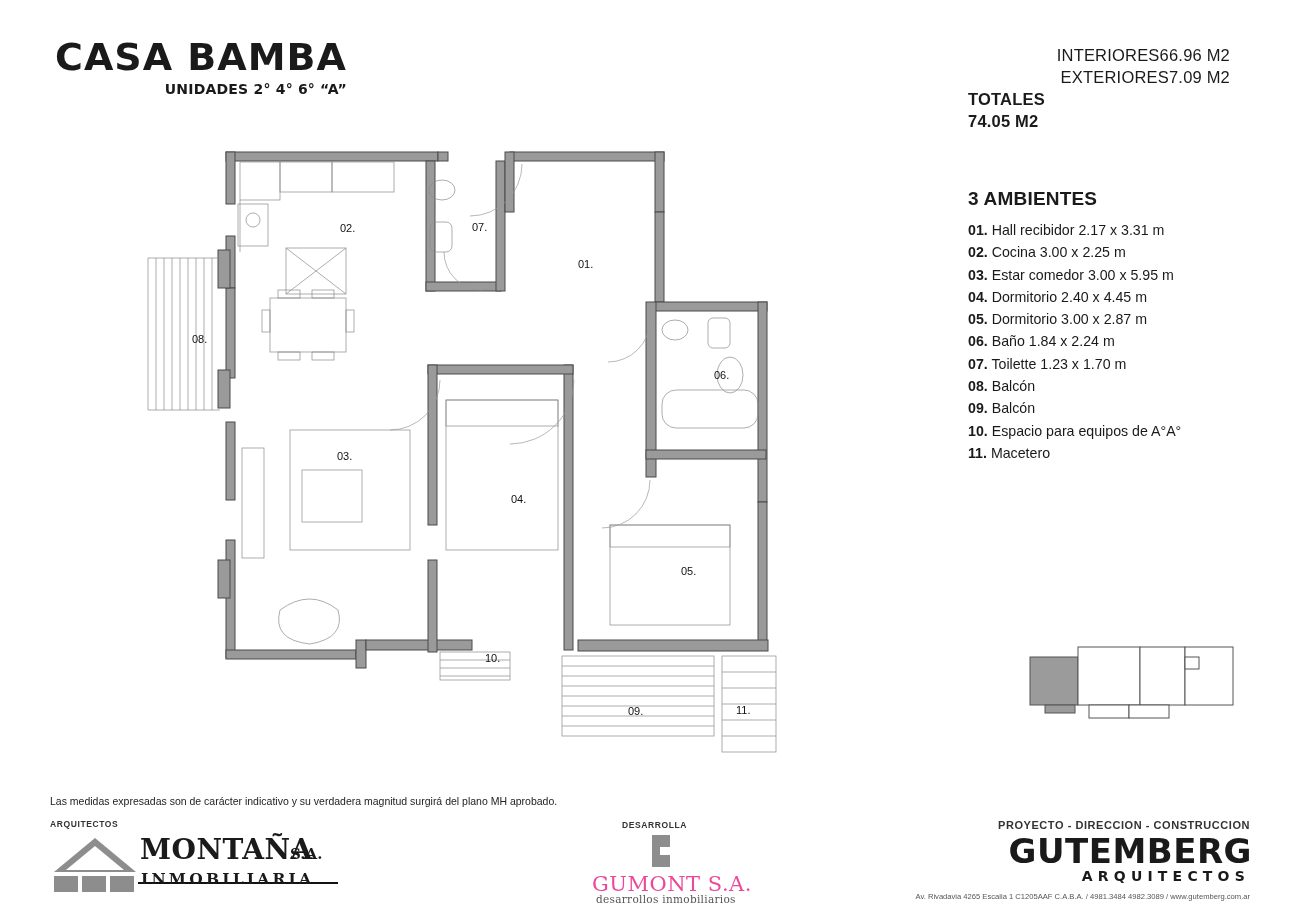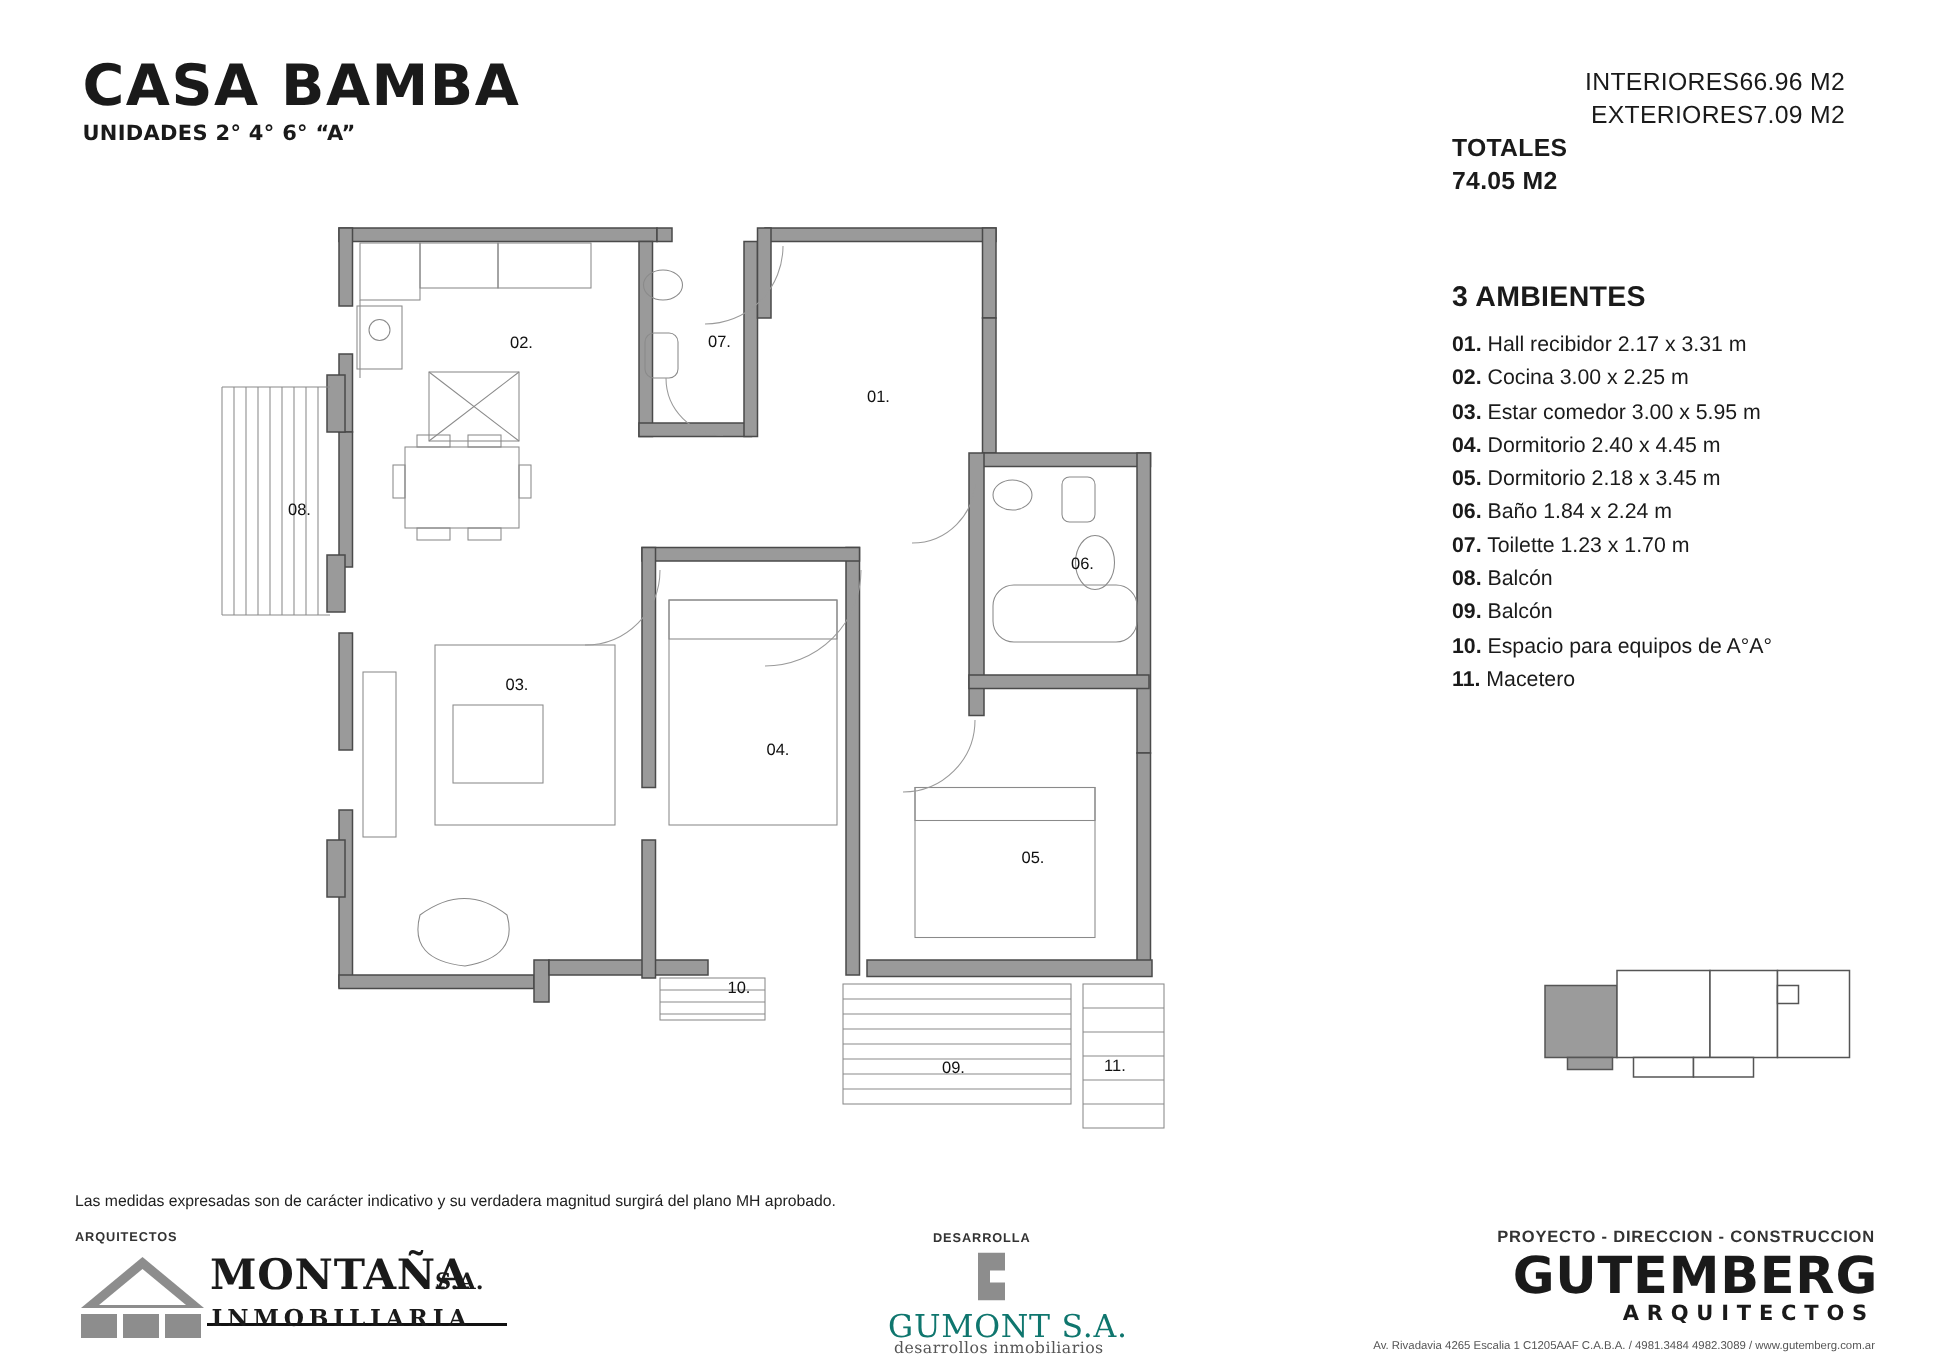--- a/index.html
+++ b/index.html
@@ -15,20 +15,21 @@
     font-family: "Liberation Sans", sans-serif;
     color: #1a1a1a;
     overflow: hidden;
   }
 
   
   #title-block {
     position: absolute;
     left: 55px;
     top: 38px;
+    text-align: right;
   }
   #project-title {
     font-size: 38px;
     font-weight: bold;
     letter-spacing: 1px;
     line-height: 1;
     margin: 0;
     font-family: "DejaVu Sans", sans-serif;
   }
   #project-subtitle {
@@ -166,21 +167,21 @@
     width: 22px;
     height: 32px;
   }
   #gumont-name {
     position: absolute;
     left: 592px;
     top: 872px;
     font-size: 21px;
     letter-spacing: 0.5px;
     font-family: "DejaVu Serif", serif;
-    color: #0f766e;
+    color: #ec4899;
   }
   #gumont-sub {
     position: absolute;
     left: 596px;
     top: 893px;
     font-size: 10.5px;
     letter-spacing: 0.3px;
     font-family: "DejaVu Serif", serif;
     color: #555;
   }
@@ -260,21 +261,21 @@
   <div class="legend-item">
     <span class="legend-num">03.</span>
     <span>Estar comedor 3.00 x 5.95 m</span>
   </div>
   <div class="legend-item">
     <span class="legend-num">04.</span>
     <span>Dormitorio 2.40 x 4.45 m</span>
   </div>
   <div class="legend-item">
     <span class="legend-num">05.</span>
-    <span>Dormitorio 2.18 x 3.45 m</span>
+    <span>Dormitorio 3.00 x 2.87 m</span>
   </div>
   <div class="legend-item">
     <span class="legend-num">06.</span>
     <span>Baño 1.84 x 2.24 m</span>
   </div>
   <div class="legend-item">
     <span class="legend-num">07.</span>
     <span>Toilette 1.23 x 1.70 m</span>
   </div>
   <div class="legend-item">

